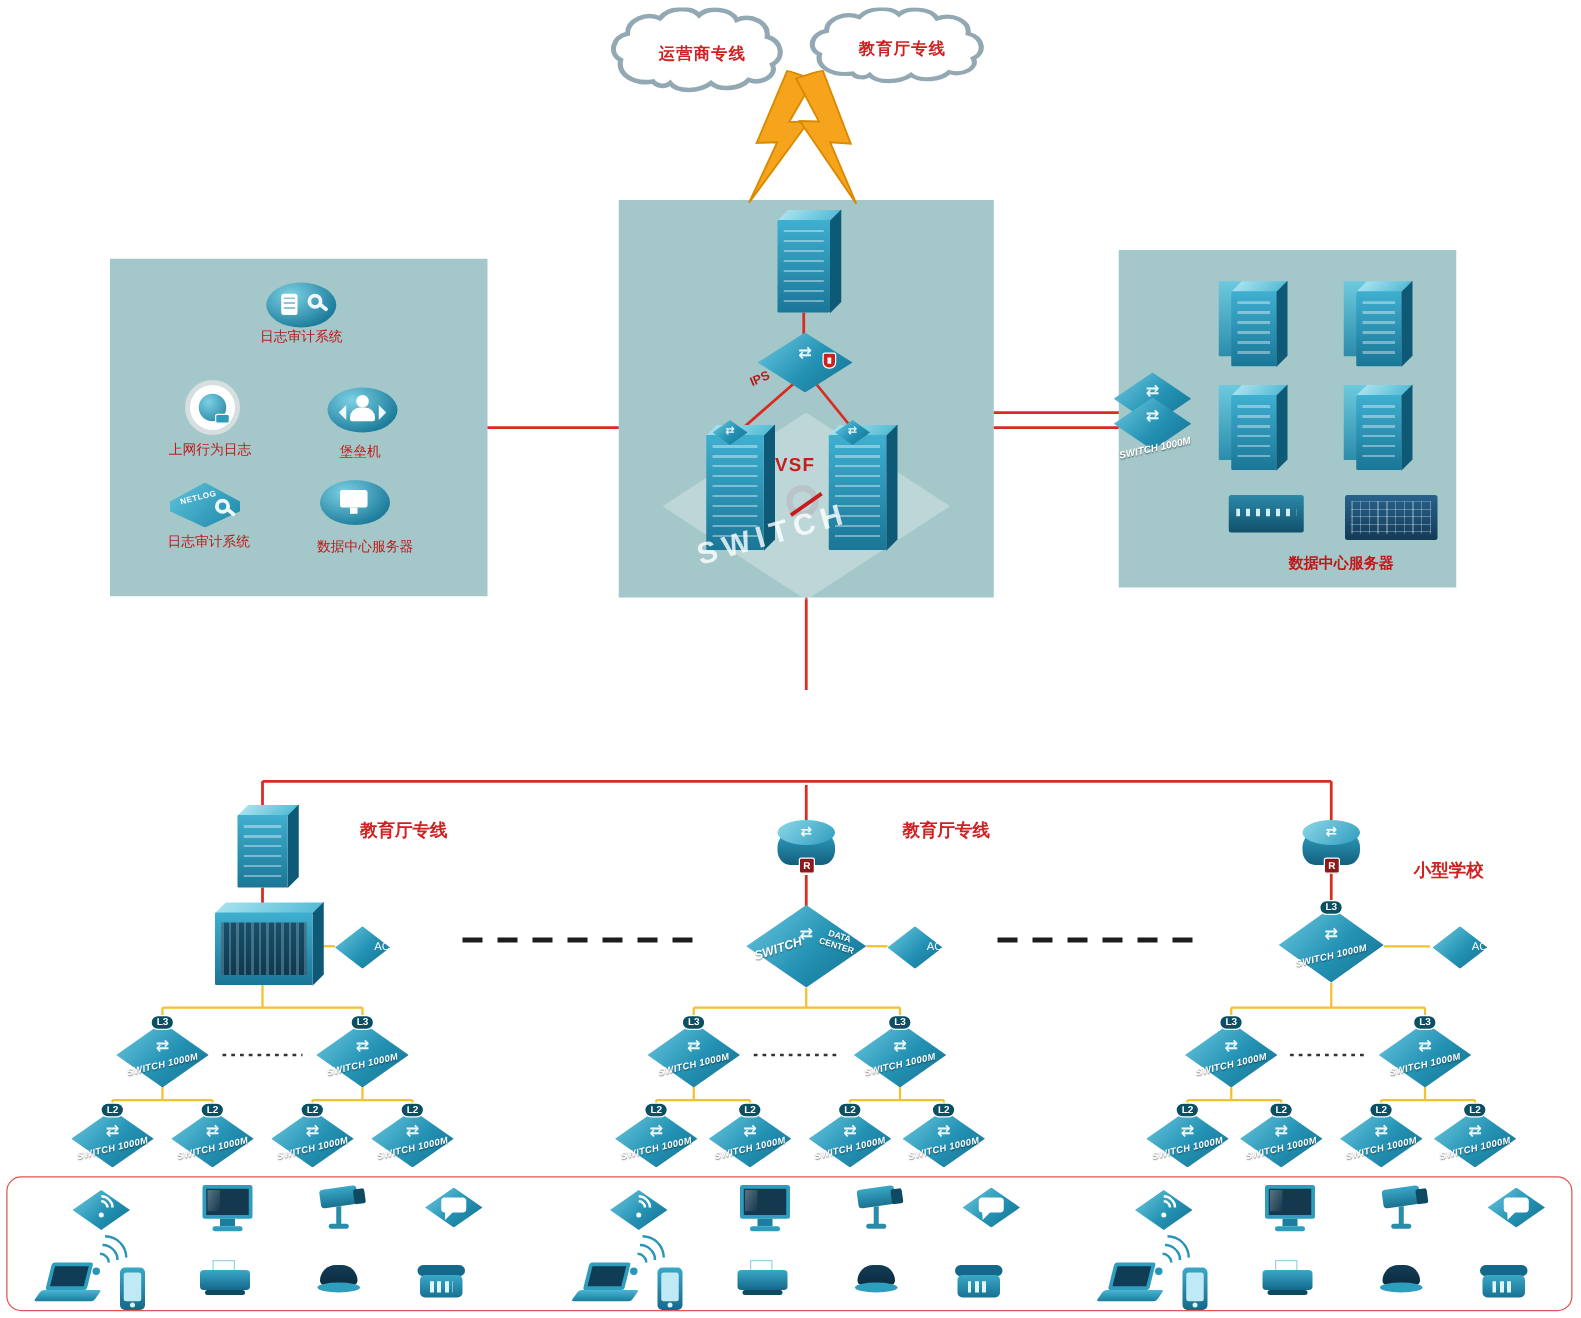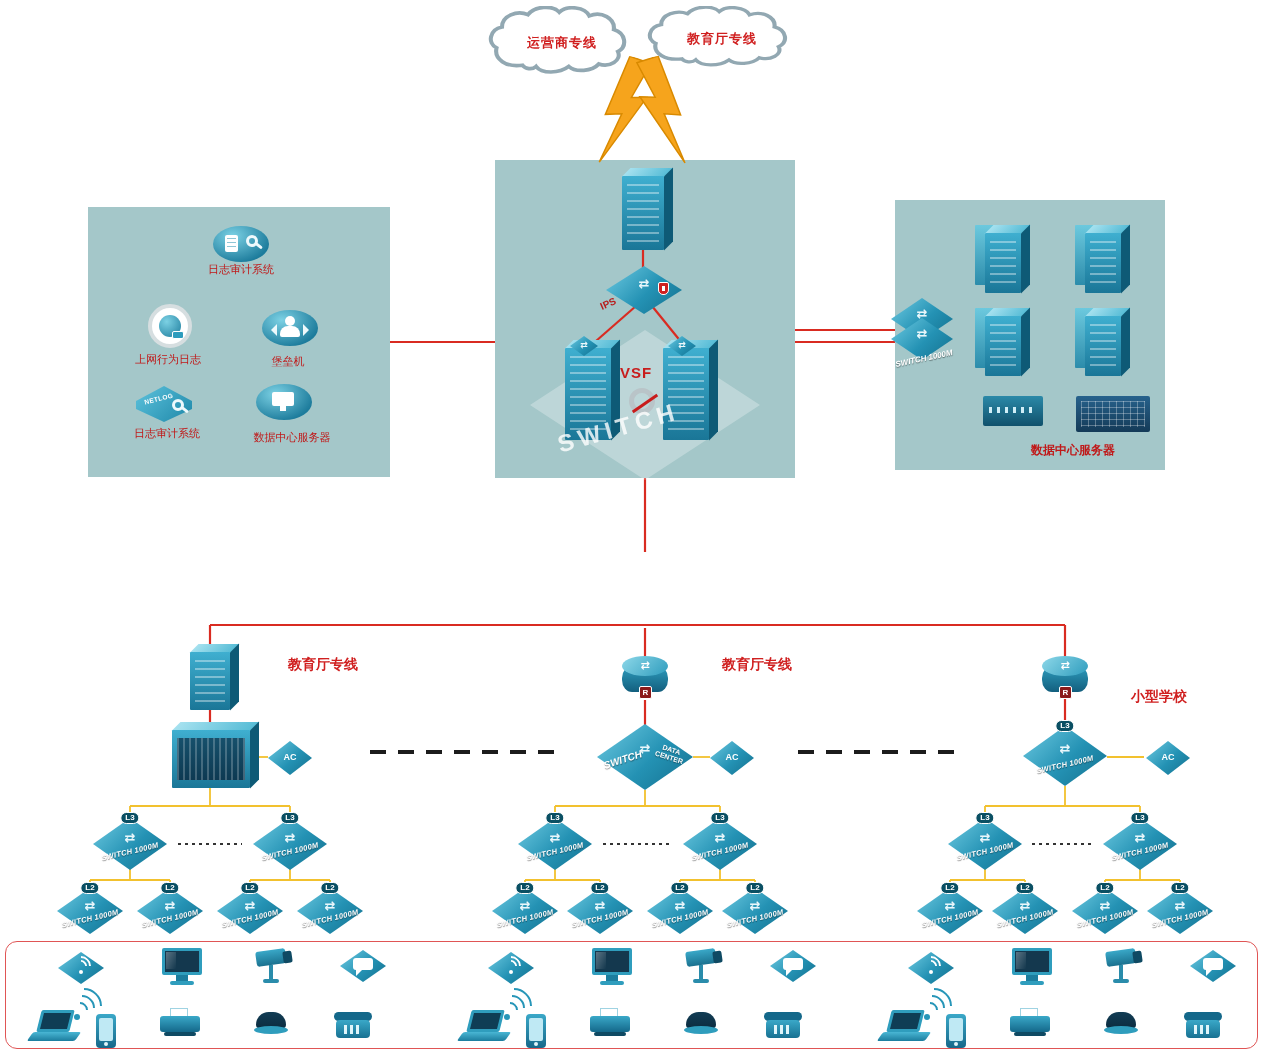--- a/index.html
+++ b/index.html
@@ -35,21 +35,21 @@
   .sw .lbl{position:absolute;left:0;top:56%;width:100%;color:#fff;font-size:7.5px;font-weight:bold;font-style:italic;transform:rotate(-13deg);text-shadow:0 1px 1px rgba(0,0,0,.45);text-align:center;letter-spacing:.3px}
   .sw-l3{width:74px;height:52px}
   .sw-l2{width:66px;height:46px}
   .sw-core{width:96px;height:66px}
   .sw-core2{width:84px;height:60px}
   .sw-ips{width:76px;height:48px}
   .sw-ac{width:44px;height:34px}
   .sw-mini{width:28px;height:20px}
   .sw-mini .arr{font-size:9px;top:45%}
   .sw-stack{width:62px;height:42px}
-  .ac-txt{position:absolute;left:0;top:32%;width:100%;text-align:center;color:#fff;font-weight:bold;font-size:9px}
+  .ac-txt{position:absolute;left:0;top:32%;width:100%;text-align:right;color:#fff;font-weight:normal;font-size:9px}
   .core-t1{position:absolute;left:6px;top:30px;color:#fff;font-size:10px;font-weight:bold;font-style:italic;transform:rotate(-18deg);text-shadow:0 1px 1px rgba(0,0,0,.4)}
   .core-t2{position:absolute;right:2px;top:22px;width:42px;color:#fff;font-size:7px;font-weight:bold;transform:rotate(18deg);line-height:1.2;text-align:center;text-shadow:0 1px 1px rgba(0,0,0,.4)}
   
   .router{width:46px;height:42px}
   .router .drum{position:absolute;left:0;top:10px;width:46px;height:26px;background:linear-gradient(180deg,#2e9cbd,#135f7e);border-radius:10px/12px}
   .router .cap{position:absolute;left:0;top:0;width:46px;height:20px;border-radius:50%;background:linear-gradient(135deg,#8ed8e9,#2e9cbd)}
   .router .arr{position:absolute;left:50%;top:9px;transform:translate(-50%,-50%);color:#fff;font-weight:bold;font-size:11px;font-family:"DejaVu Sans",sans-serif}
   .rbadge{position:absolute;width:13px;height:13px;background:#8b1a1a;color:#fff;font-size:8px;font-weight:bold;display:flex;align-items:center;justify-content:center;border-radius:2px;border:1px solid #fff}
   
   .eli{width:56px;height:36px;border-radius:50%;background:radial-gradient(ellipse at 35% 28%,#7cd1e4,#1d7c9c 75%)}

